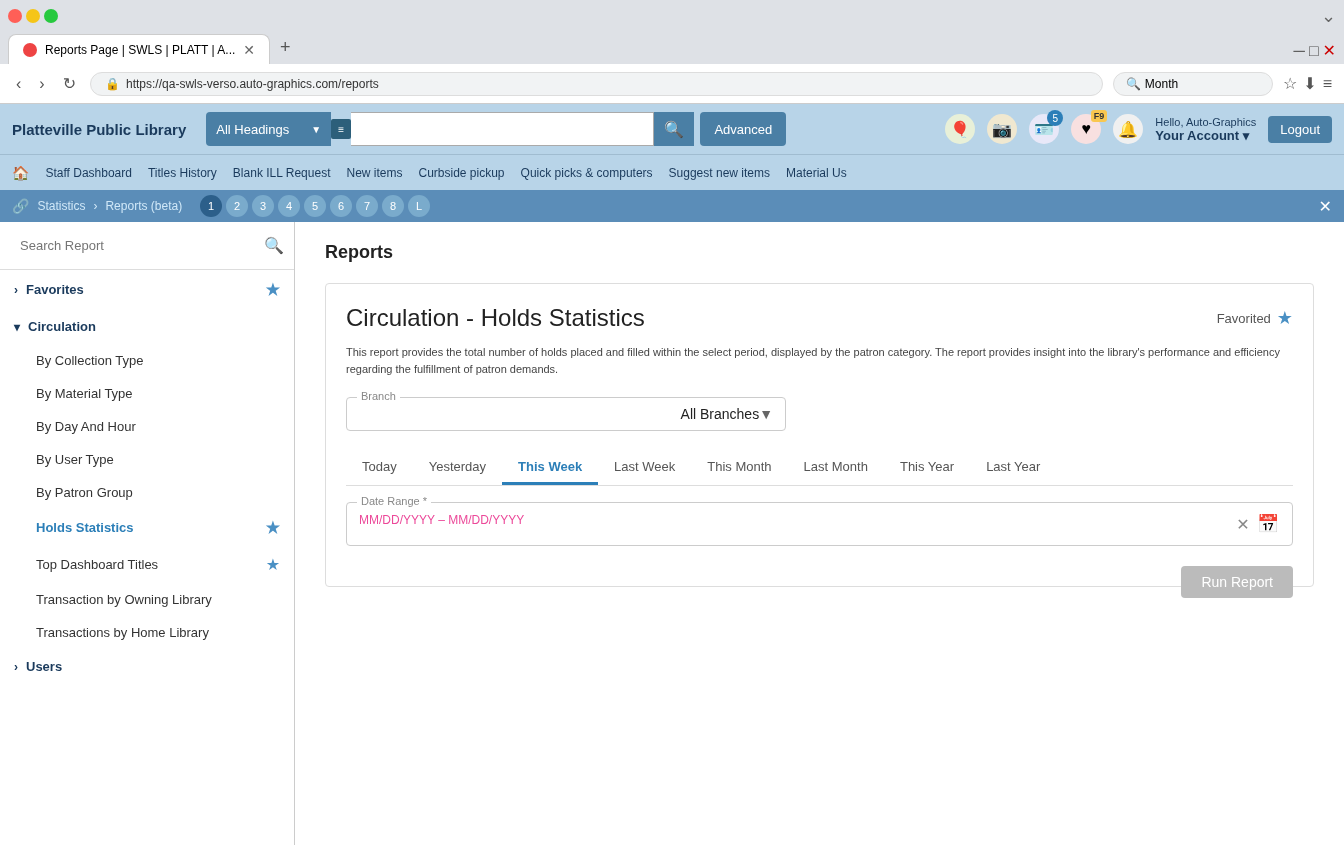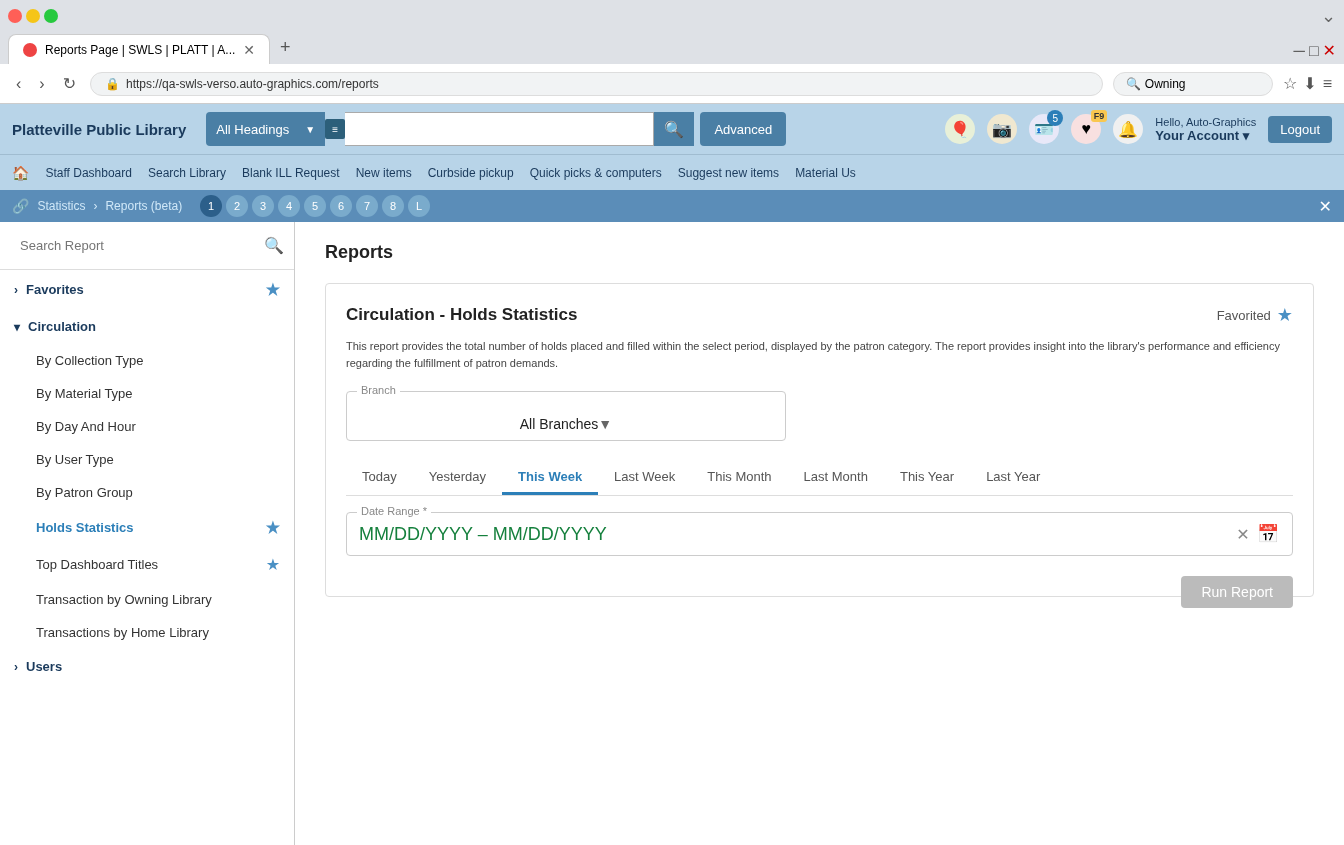--- a/index.html
+++ b/index.html
@@ -107,21 +107,21 @@
     }
     .search-dropdown {
       background: #4a7fa5;
       color: white;
       border: none;
       border-radius: 4px 0 0 4px;
       padding: 6px 10px;
       font-size: 13px;
       display: flex;
       align-items: center;
-      gap: 16px;
+      gap: 22px;
       cursor: pointer;
       height: 34px;
     }
     .search-dropdown-arrow { font-size: 10px; }
     .db-icon {
       width: 20px; height: 20px;
       background: #2c5f7a;
       border-radius: 2px;
       display: inline-flex;
       align-items: center;
@@ -353,22 +353,22 @@
       border-radius: 4px;
       padding: 20px;
     }
     .report-card-header {
       display: flex;
       align-items: center;
       justify-content: space-between;
       margin-bottom: 12px;
     }
     .report-card-title {
-      font-size: 17px;
-      font-weight: bold;
+      font-size: 24px;
+      font-weight: normal;
       color: #222;
     }
     .favorited {
       display: flex;
       align-items: center;
       gap: 6px;
       color: #555;
       font-size: 13px;
       justify-content: center;
     }
@@ -392,24 +392,23 @@
       color: #888;
       position: absolute;
       top: -8px;
       left: 10px;
       background: white;
       padding: 0 4px;
     }
     .branch-select {
       display: flex;
       align-items: center;
-      justify-content: center;
+      justify-content: flex-end;
       font-size: 14px;
       color: #222;
-      margin-top: 16px;
     }
     .branch-arrow { color: #666; font-size: 14px; }
     .date-tabs {
       display: flex;
       gap: 0;
       margin-bottom: 16px;
       border-bottom: 1px solid #ddd;
     }
     .date-tab {
       padding: 8px 16px;
@@ -423,34 +422,34 @@
     .date-tab.active {
       color: #2c7fb8;
       border-bottom: 3px solid #2c7fb8;
       font-weight: bold;
     }
     .date-range-field {
       border: 1px solid #ccc;
       border-radius: 4px;
       padding: 10px 12px;
       display: flex;
-      align-items: flex-end;
+      align-items: flex-start;
       margin-bottom: 20px;
       position: relative;
     }
     .date-range-label {
       font-size: 11px;
       color: #888;
       position: absolute;
       top: -8px;
       left: 10px;
       background: white;
       padding: 0 4px;
     }
-    .date-range-placeholder { color: #15803d; font-size: 18px; flex: 1; }
+    .date-range-placeholder { color: #ec4899; font-size: 12px; flex: 1; }
     .date-range-icons { display: flex; gap: 8px; align-items: center; }
     .date-clear-btn { background: none; border: none; cursor: pointer; color: #888; font-size: 16px; }
     .date-cal-btn { background: none; border: none; cursor: pointer; color: #555; font-size: 18px; }
     .run-report-btn {
       background: #bbb;
       color: white;
       border: none;
       border-radius: 4px;
       padding: 8px 20px;
       font-size: 14px;
@@ -491,21 +490,21 @@
   <div class="browser-omnibar">
     <button class="nav-btn">‹</button>
     <button class="nav-btn">›</button>
     <button class="nav-btn">↻</button>
     <div class="address-bar">
       <span style="color:#888; font-size:12px;">🔒</span>
       <span class="address-text">https://qa-swls-verso.auto-graphics.com/reports</span>
     </div>
     <div class="omni-search">
       <span class="omni-icon">🔍</span>
-      <span>Owning</span>
+      <span>Month</span>
     </div>
     <div class="browser-controls">
       <button class="ctrl-btn">☆</button>
       <button class="ctrl-btn">⬇</button>
       <button class="ctrl-btn">≡</button>
     </div>
   </div>
 </div>
 
 <div class="app-header">
@@ -549,21 +548,21 @@
     </div>
     <button class="logout-btn">Logout</button>
   </div>
 </div>
 
 <div class="nav-bar">
   <a class="nav-link">
     <span class="home-icon">🏠</span>
   </a>
   <a class="nav-link">Staff Dashboard</a>
-  <a class="nav-link">Search Library</a>
+  <a class="nav-link">Titles History</a>
   <a class="nav-link">Blank ILL Request</a>
   <a class="nav-link">New items</a>
   <a class="nav-link">Curbside pickup</a>
   <a class="nav-link">Quick picks &amp; computers</a>
   <a class="nav-link">Suggest new items</a>
   <a class="nav-link">Material Us</a>
 </div>
 
 <div class="breadcrumb-bar">
   <span style="color:#d0e8f8; font-size:14px;">🔗</span>

